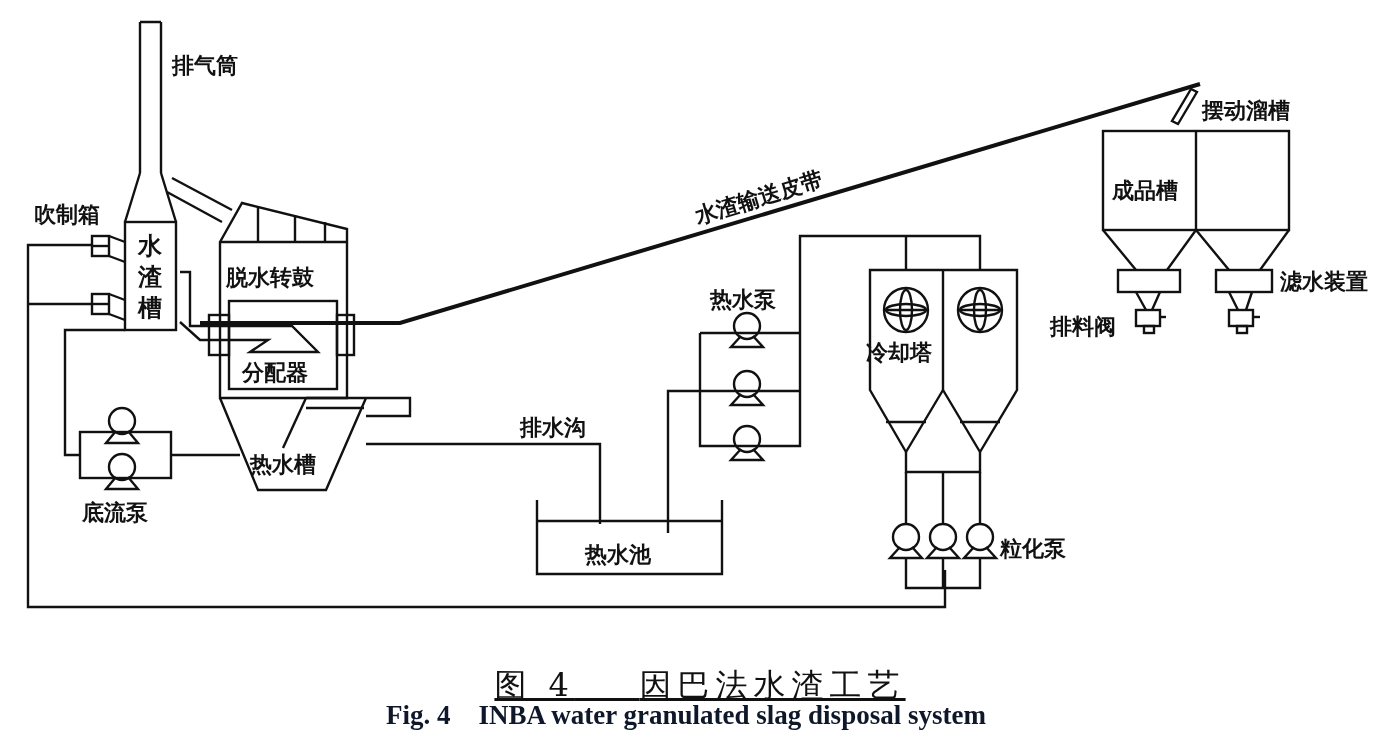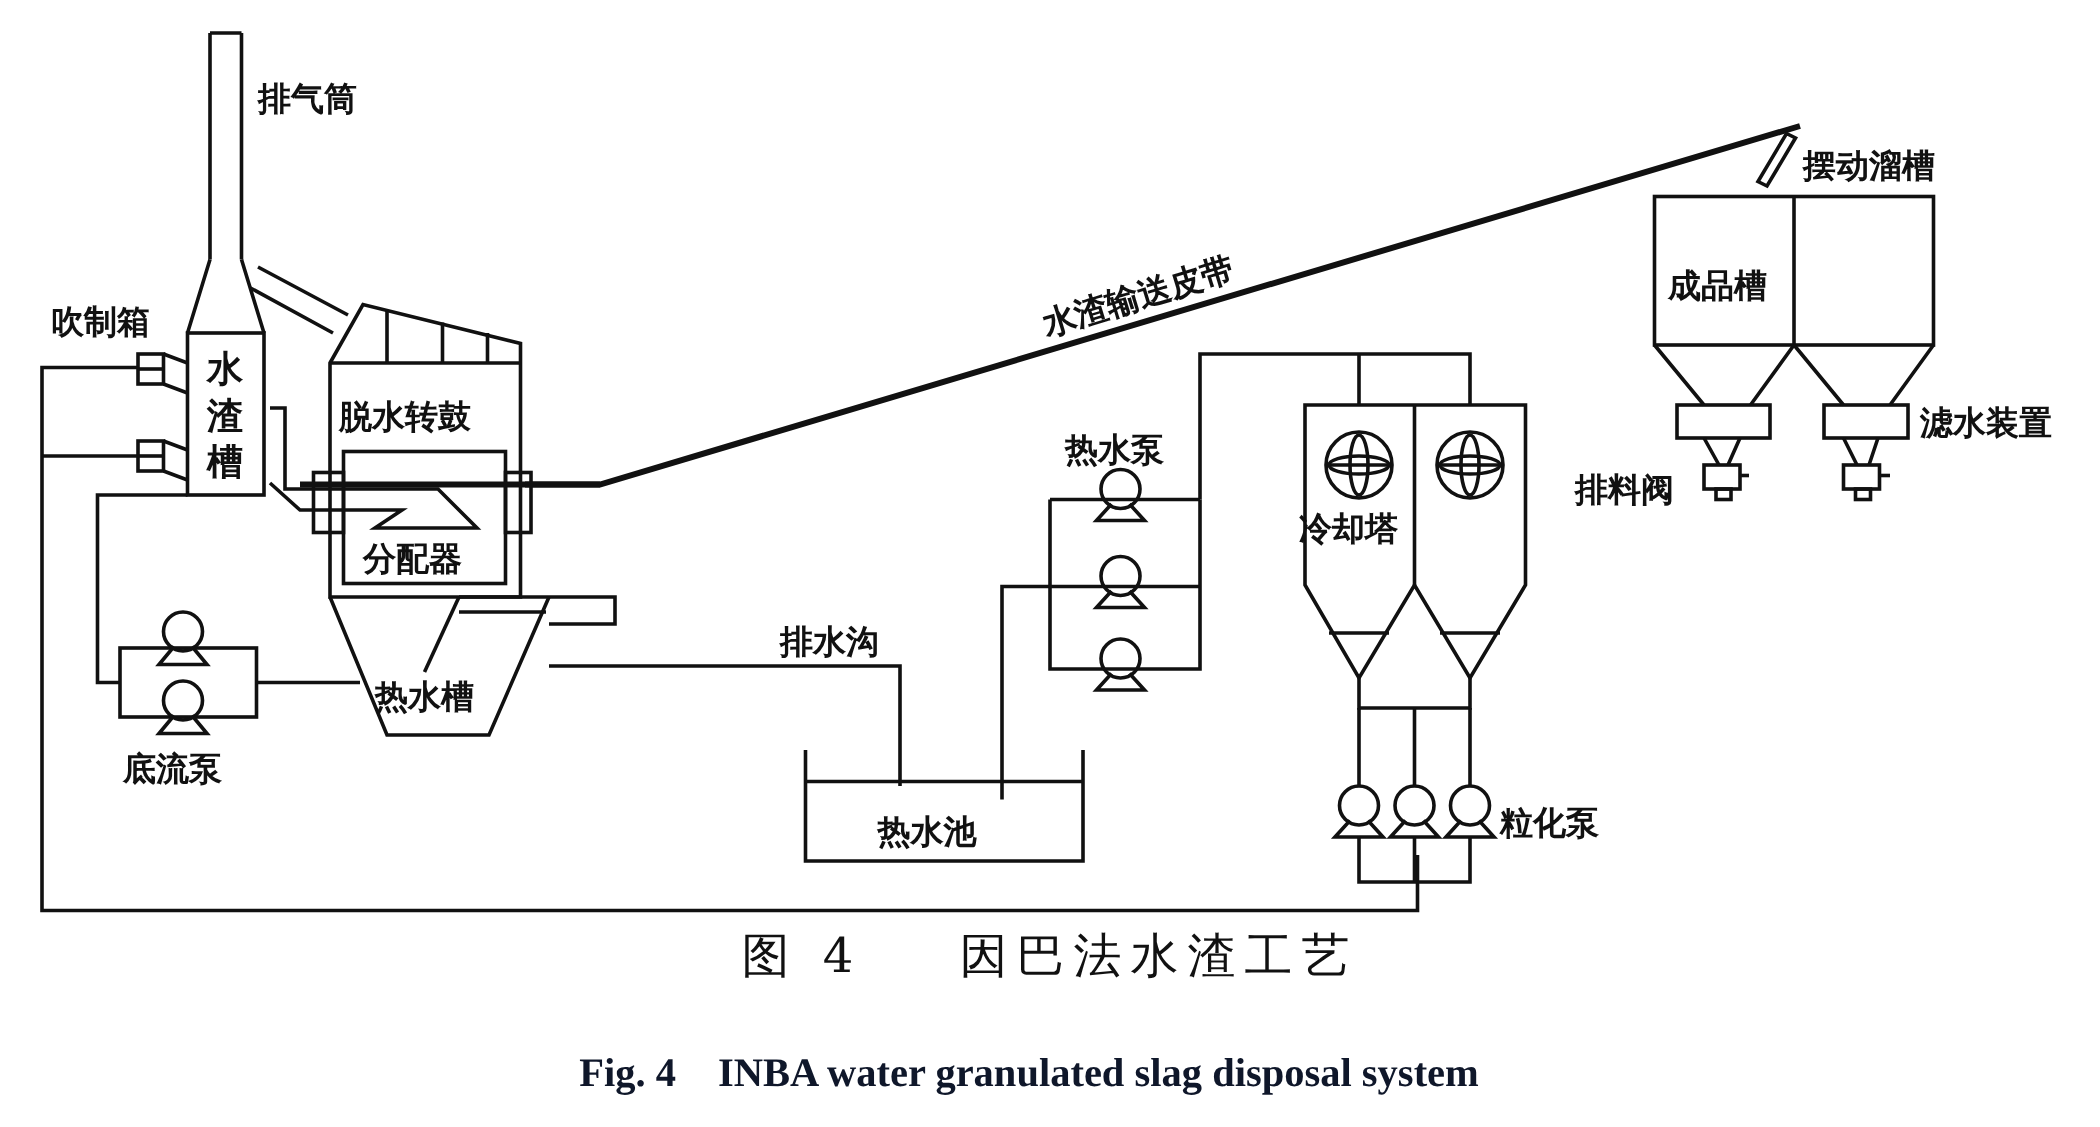--- a/index.html
+++ b/index.html
@@ -2,22 +2,22 @@
 <html><head>
 <meta charset="utf-8">
 <style>
   html, body { margin: 0; padding: 0; background: #ffffff; }
   body { width: 1400px; height: 751px; position: relative; overflow: hidden; }
   #diagram { position: absolute; left: 0; top: 0; }
   .ln { stroke: #111; stroke-width: 2.4; fill: none; stroke-linejoin: miter; }
   .thick { stroke: #111; stroke-width: 4; fill: none; }
   .lbl { font-family: "DejaVu Sans", sans-serif; font-weight: bold; font-size: 22px; fill: #111; }
   .lbl-big { font-family: "DejaVu Sans", sans-serif; font-weight: bold; font-size: 24px; fill: #111; }
-  .cap-cn { position: absolute; left: 0; width: 1400px; top: 616px; text-align: center;
-            font-family: "DejaVu Serif", serif; font-size: 32px; color: #111; letter-spacing: 6px; }
+  .cap-cn { position: absolute; left: 0; width: 1400px; top: 664px; text-align: center;
+            font-family: "DejaVu Serif", serif; font-size: 32px; color: #111; letter-spacing: 6px; text-decoration: underline; }
   .cap-en { position: absolute; left: 0; width: 1400px; top: 700px; text-align: center;
             font-family: "Liberation Serif", serif; font-weight: bold; font-size: 27px; color: #0f172a; }
   .cap-en span { margin-right: 28px; }
 </style>
 </head>
 <body>
 
 <svg id="diagram" width="1400" height="640" viewBox="0 0 1400 640">
 
   <g>

